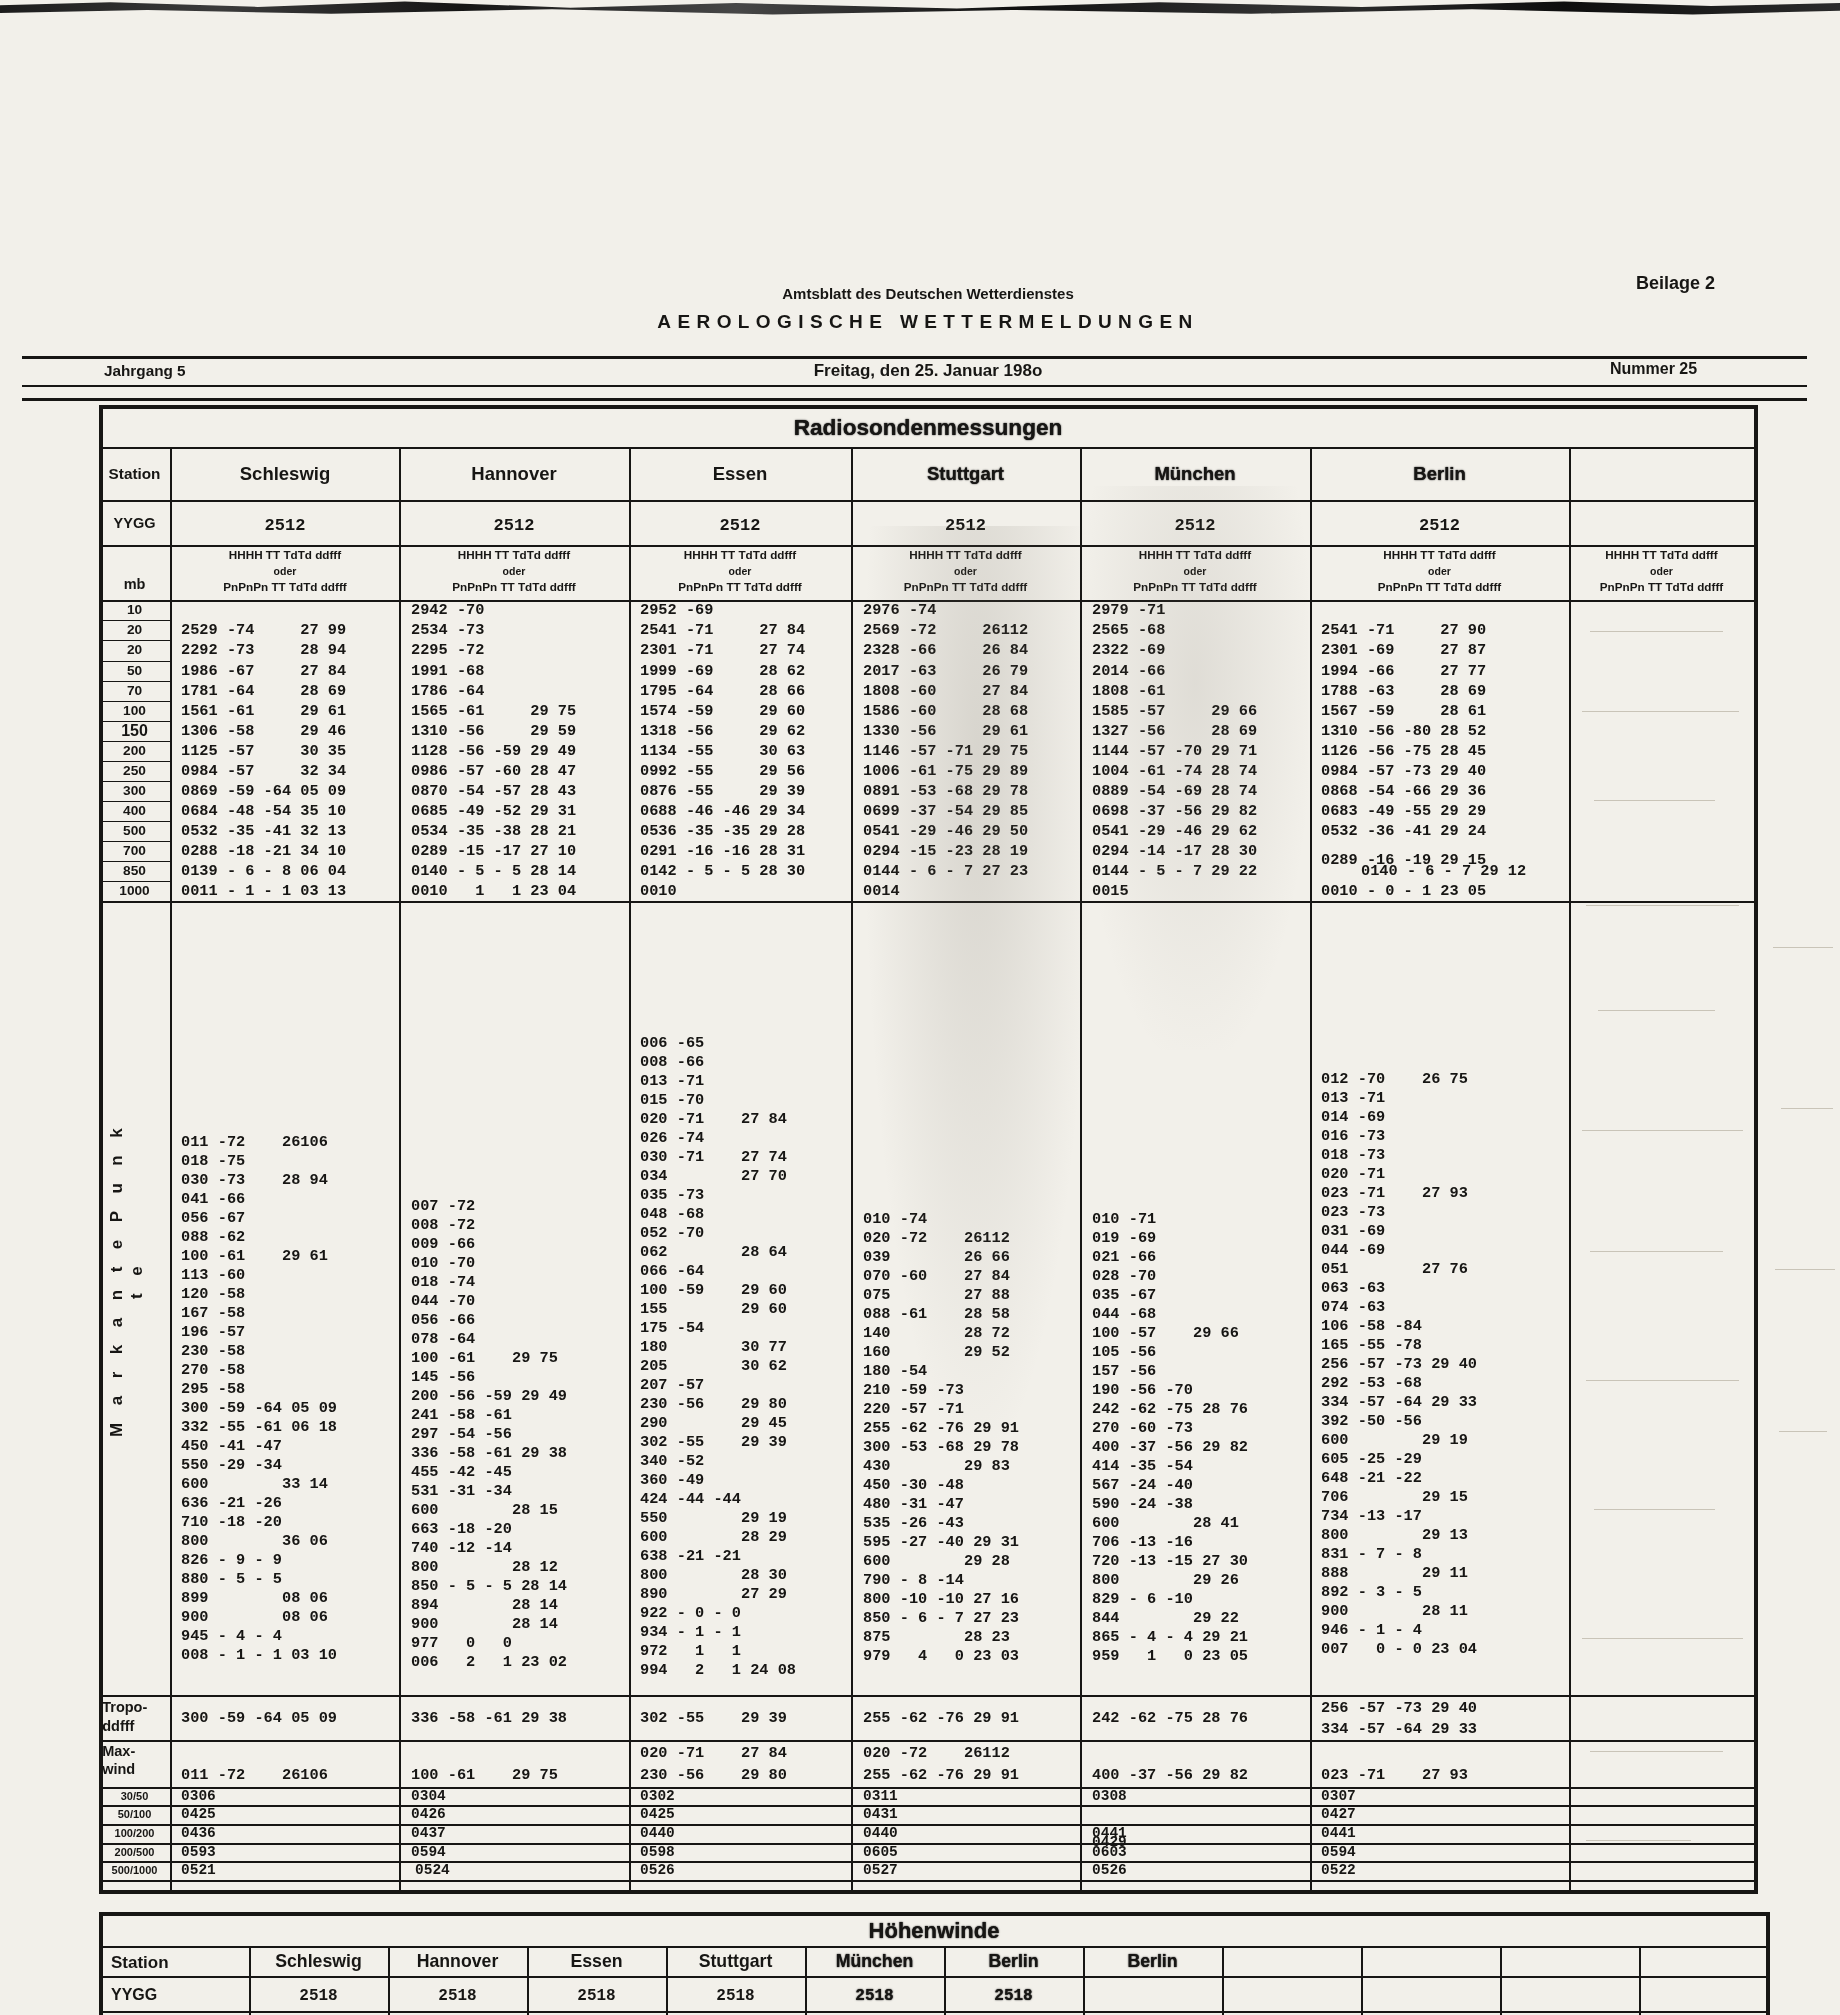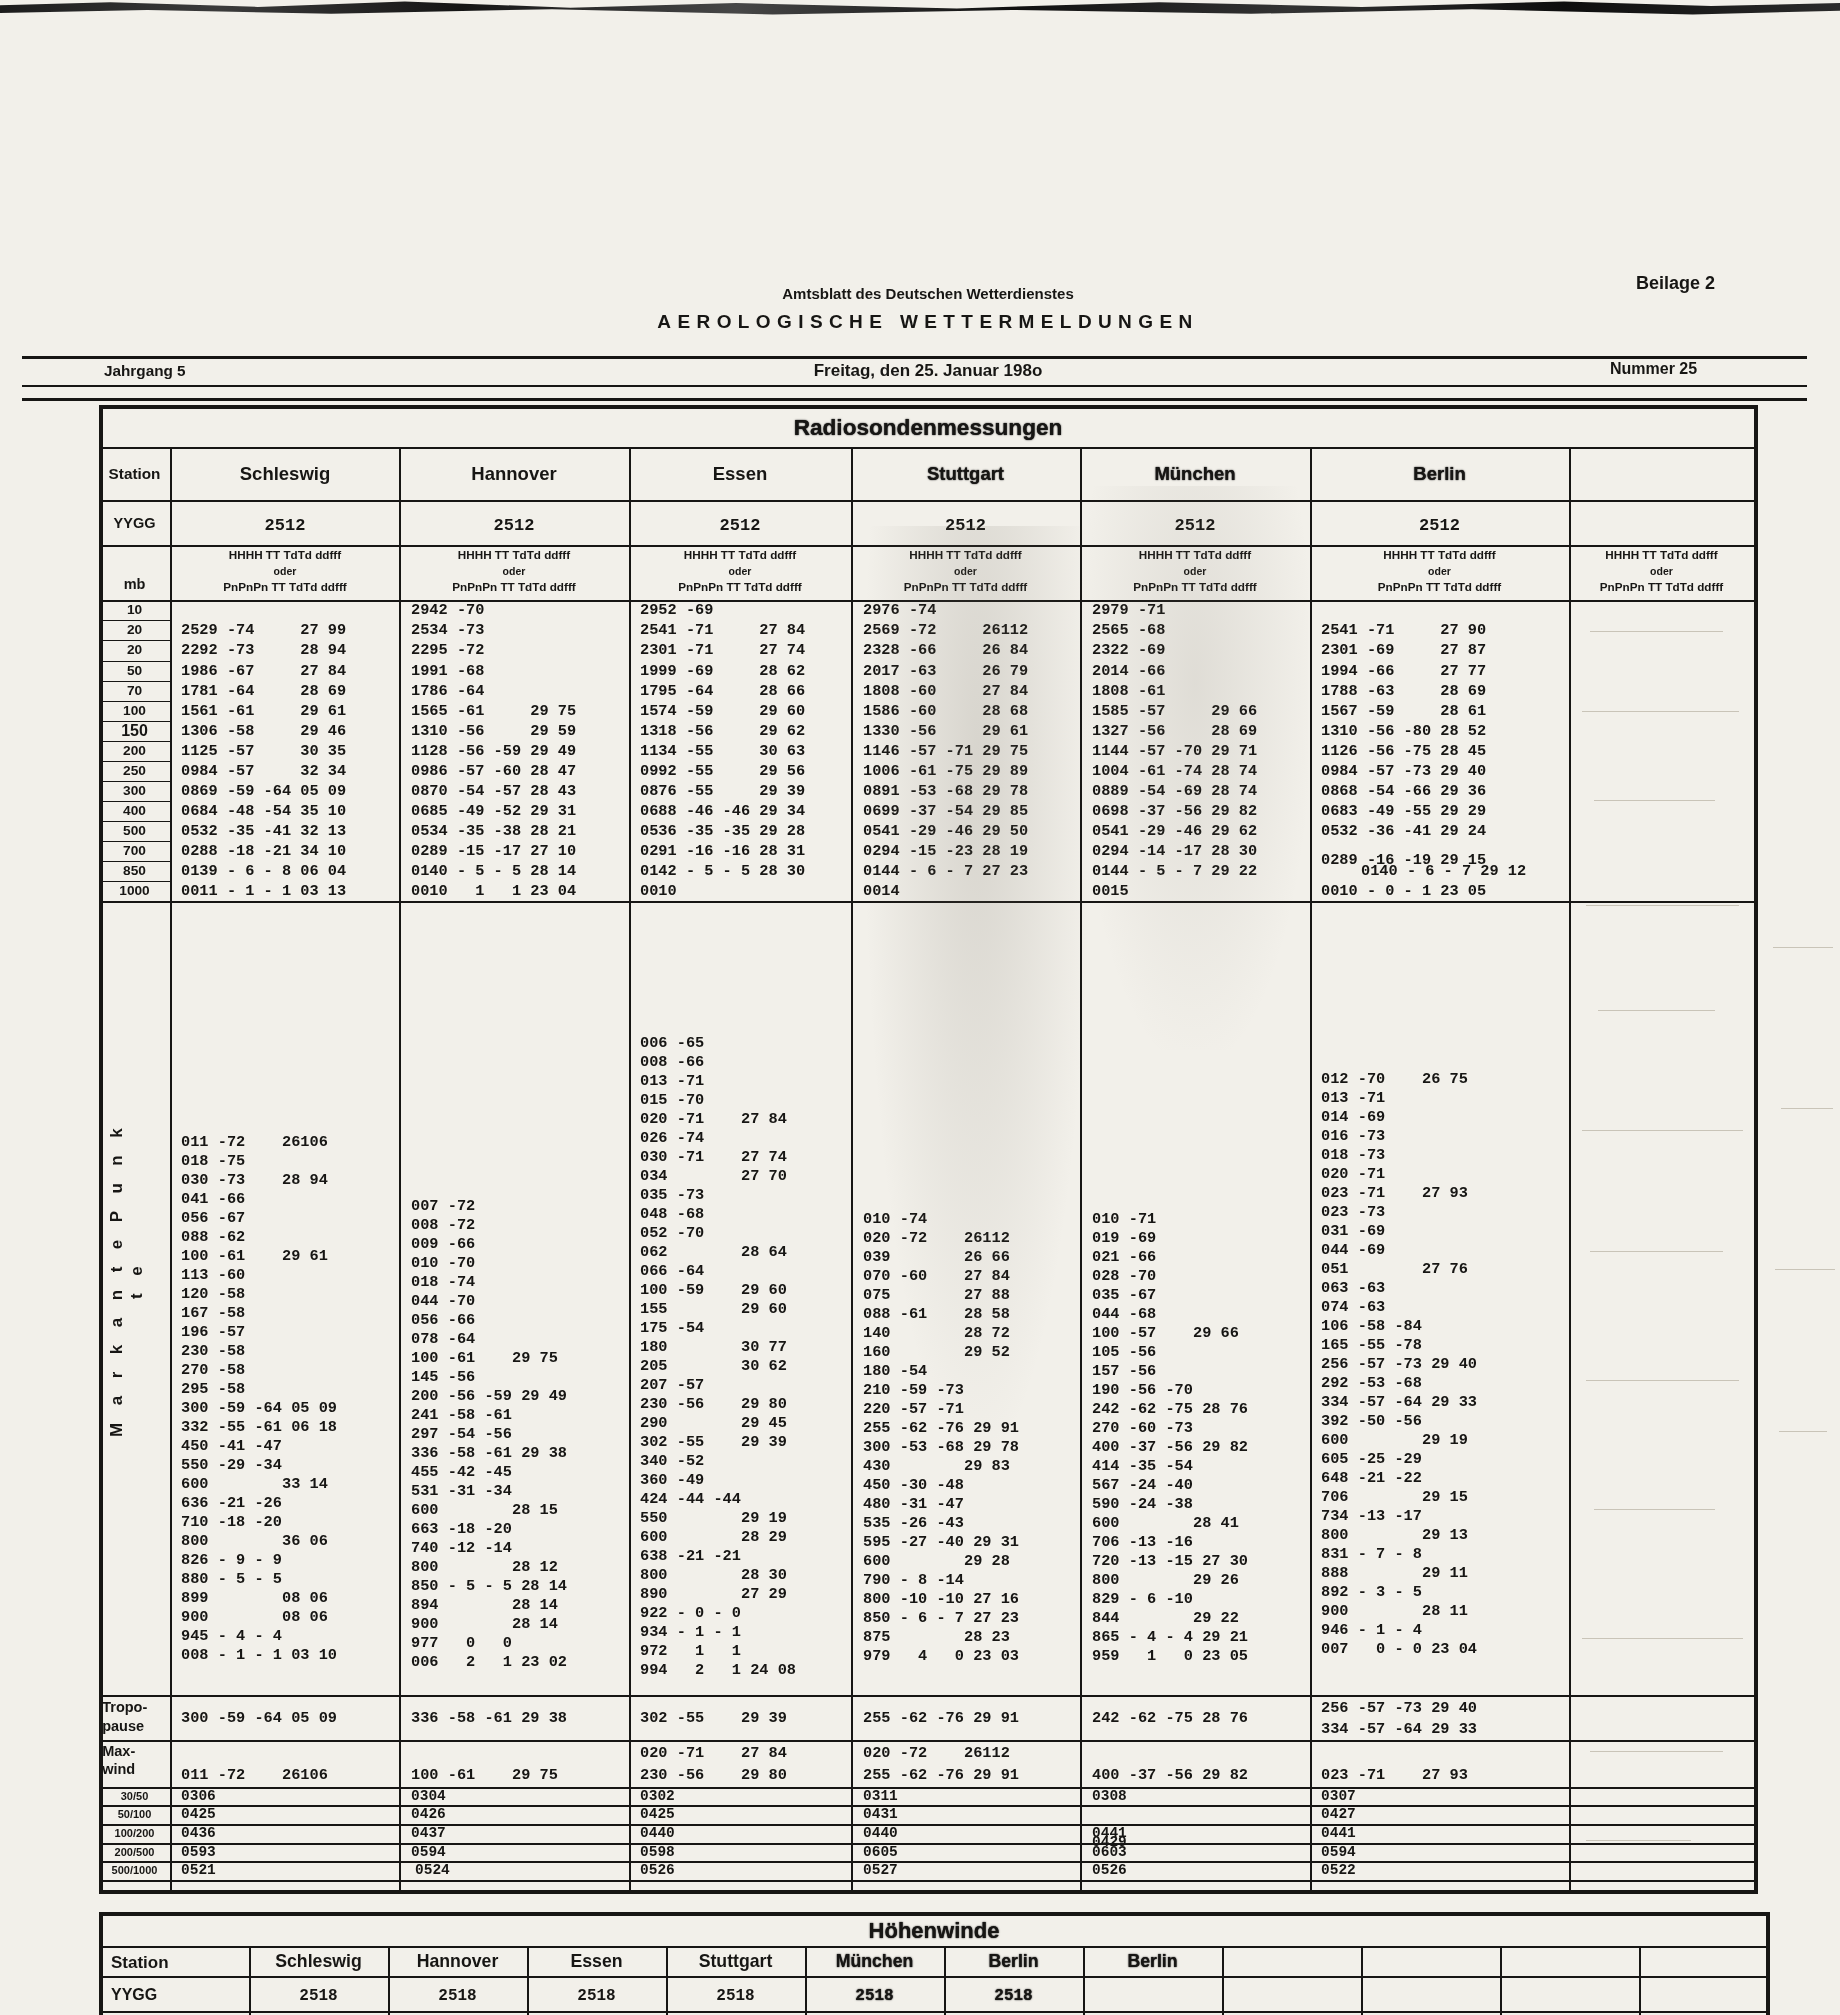--- a/index.html
+++ b/index.html
@@ -374,21 +374,21 @@
 706        29 15
 734 -13 -17
 800        29 13
 831 - 7 - 8
 888        29 11
 892 - 3 - 5
 900        28 11
 946 - 1 - 4
 007   0 - 0 23 04</div>
       <div class="abs sans" style="left: 3.2px; top: 1294px; width: 67px; font-size: 14.5px;">Tropo-</div>
-      <div class="abs sans" style="left: 3.2px; top: 1313px; width: 67px; font-size: 14.5px;">pause</div>
+      <div class="abs sans" style="left: 3.2px; top: 1313px; width: 67px; font-size: 14.5px;">ddfff</div>
       <div class="abs mono" style="left: 82px; top: 1303px; font-size: 15.3px; line-height: 21px;">300 -59 -64 05 09</div>
       <div class="abs mono" style="left: 312px; top: 1303px; font-size: 15.3px; line-height: 21px;">336 -58 -61 29 38</div>
       <div class="abs mono" style="left: 541px; top: 1303px; font-size: 15.3px; line-height: 21px;">302 -55    29 39</div>
       <div class="abs mono" style="left: 764px; top: 1303px; font-size: 15.3px; line-height: 21px;">255 -62 -76 29 91</div>
       <div class="abs mono" style="left: 993px; top: 1303px; font-size: 15.3px; line-height: 21px;">242 -62 -75 28 76</div>
       <div class="abs mono" style="left: 1222px; top: 1293px; font-size: 15.3px; line-height: 21px;">256 -57 -73 29 40
 334 -57 -64 29 33</div>
       <div class="abs sans" style="left: 3.2px; top: 1338px; width: 67px; font-size: 14.5px;">Max-</div>
       <div class="abs sans" style="left: 3.2px; top: 1356px; width: 67px; font-size: 14.5px;">wind</div>
       <div class="abs mono" style="left: 82px; top: 1337px; font-size: 15.3px; line-height: 22px;">

